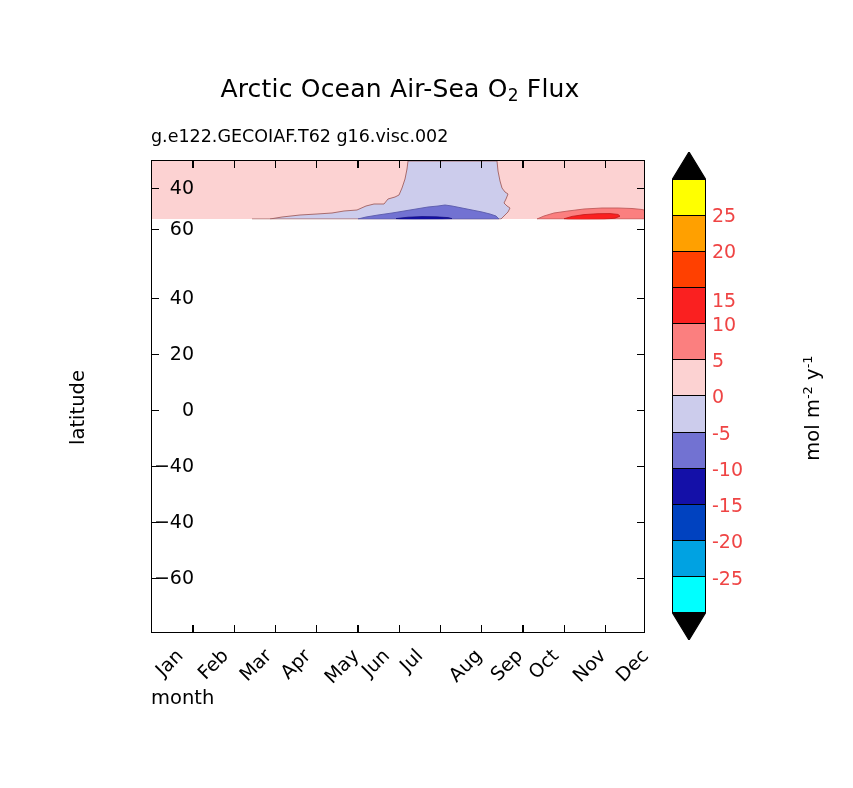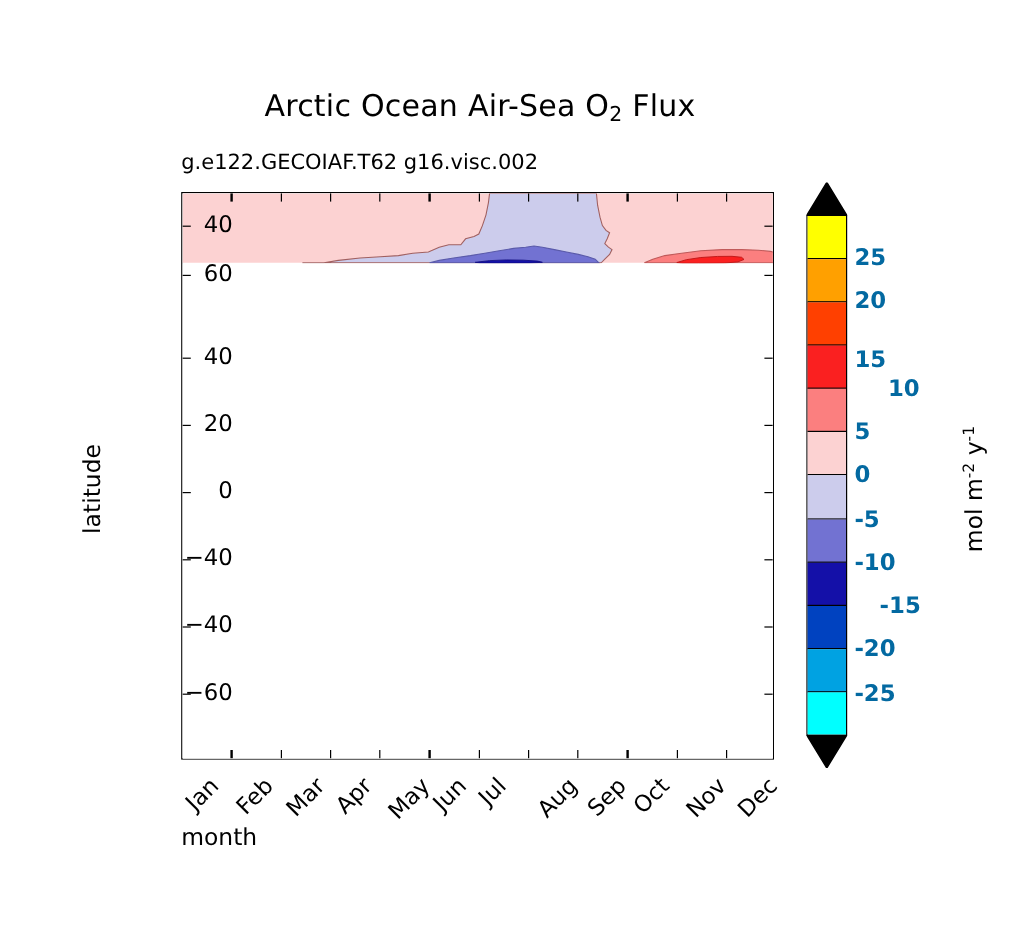--- a/index.html
+++ b/index.html
@@ -160,24 +160,23 @@
     width: 34px;
     height: 28px;
   }
   #cb-arrow-top { top: 0; }
   #cb-arrow-bot { bottom: 0; }
 
   .cb-tick-label {
     position: absolute;
     left: 40px;
     font-size: 19px;
-    color: #0369a1;
+    color: #ef4444;
     white-space: nowrap;
     transform: translateY(-50%);
-    font-weight: bold;
   }
   #cb-title {
     position: absolute;
     left: 702px;
     top: 396px;
     width: 220px;
     text-align: center;
     font-size: 19.5px;
     color: #000000;
     transform-origin: center center;
@@ -330,25 +329,25 @@
       <div class="cb-band" style="background:#00ffff"></div>
     </div>
 
     <svg id="cb-arrow-bot" class="cb-arrow" viewBox="0 0 34 28">
       <polygon points="17,28 33.4,1 0.6,1" fill="#000000" stroke="#000000" stroke-width="1.2"></polygon>
     </svg>
 
     <div class="cb-tick-label" style="top:63px;">25</div>
     <div class="cb-tick-label" style="top:99px;">20</div>
     <div class="cb-tick-label" style="top:148px;">15</div>
-    <div class="cb-tick-label" style="top:172px;margin-left:28px;">10</div>
+    <div class="cb-tick-label" style="top:172px;">10</div>
     <div class="cb-tick-label" style="top:208px;">5</div>
     <div class="cb-tick-label" style="top:244px;">0</div>
     <div class="cb-tick-label" style="top:281px;">-5</div>
     <div class="cb-tick-label" style="top:317px;">-10</div>
-    <div class="cb-tick-label" style="top:353px;margin-left:21px;">-15</div>
+    <div class="cb-tick-label" style="top:353px;">-15</div>
     <div class="cb-tick-label" style="top:389px;">-20</div>
     <div class="cb-tick-label" style="top:426px;">-25</div>
   </div>
 
   <div id="cb-title"><span>mol m</span><span class="sup">-2</span><span> y</span><span class="sup">-1</span></div>
 
 </div>
 
 </body></html>

